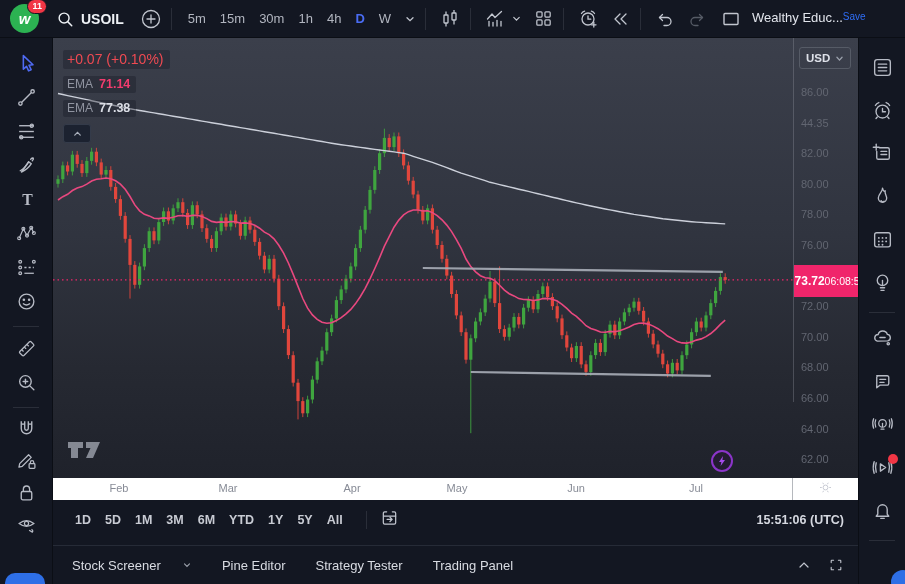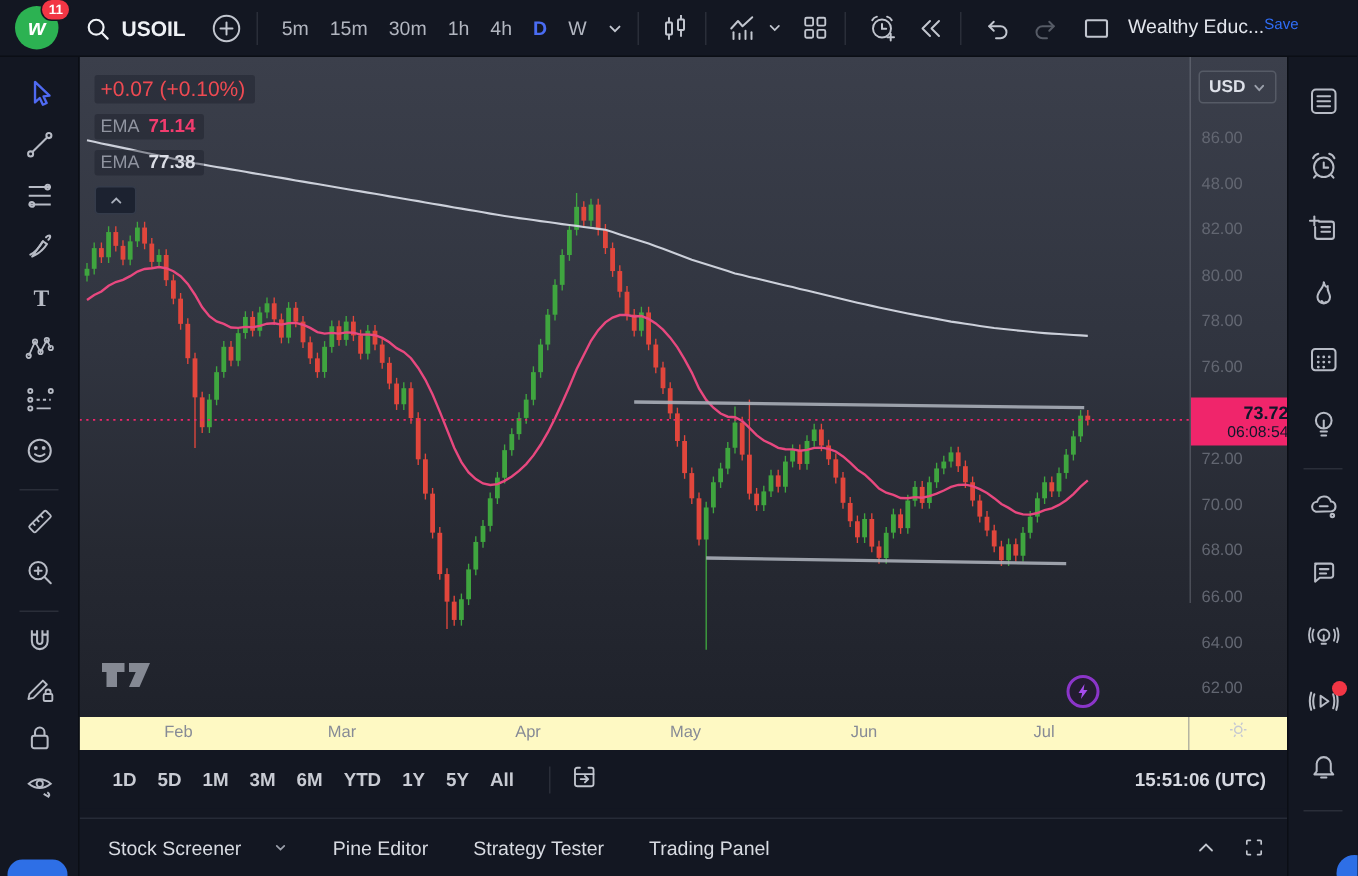--- a/index.html
+++ b/index.html
@@ -62,27 +62,27 @@
   #flash-badge{position:absolute;left:658px;top:412px;width:22px;height:22px;border-radius:50%;
     background:#231c30;border:2px solid #8b35c9;box-sizing:border-box;display:flex;align-items:center;
     justify-content:center;cursor:pointer;z-index:3}
 
   #paxis{position:absolute;left:740px;top:0;width:65px;height:364px;border-left:1px solid rgba(145,150,160,.35);
     box-sizing:border-box;cursor:ns-resize}
   #usd-btn{position:absolute;left:5px;top:9px;width:52px;height:22px;border:1px solid #565b66;border-radius:3px;
     display:flex;align-items:center;justify-content:space-between;padding:0 6px;box-sizing:border-box;
     color:#dde0e8;font-size:11.5px;font-weight:700;cursor:pointer}
   .ptick{position:absolute;left:7px;color:#626671;font-size:11px;line-height:14px}
-  #plabel{position:absolute;left:0;top:227px;width:65px;height:32px;background:#f0256b;color:#0f172a;
-    display:flex;flex-direction:column;align-items:flex-end;justify-content:center;padding-left:7px;
+  #plabel{position:absolute;left:0;top:227px;width:65px;height:32px;background:#f0256b;color:#ffffff;
+    display:flex;flex-direction:row;align-items:center;justify-content:center;padding-left:7px;
     box-sizing:border-box;z-index:2}
   #plabel .p{font-size:12px;font-weight:700;line-height:14px}
   #plabel .c{font-size:10.5px;line-height:12px}
 
-  #taxis{position:absolute;left:0;top:440px;width:805px;height:22px;background:#fef9c3;cursor:ew-resize}
+  #taxis{position:absolute;left:0;top:440px;width:805px;height:22px;background:#ffffff;cursor:ew-resize}
   .mon{position:absolute;top:4px;width:34px;text-align:center;color:#878b96;font-size:11px}
   #gear-cell{position:absolute;right:0;top:0;width:65px;height:22px;border-left:1px solid rgba(120,125,135,.55);
     display:flex;align-items:center;justify-content:center;color:#c6c9d2;cursor:pointer}
 
   #rangebar{position:absolute;left:0;top:462px;width:805px;height:39px;background:#131722;display:flex;
     align-items:center;padding-left:22px;box-sizing:border-box}
   .rbtn{color:#c8cbd3;font-size:12.5px;font-weight:600;margin-right:14px;cursor:pointer;flex:none}
   #goto-date{color:#c2c6cf;margin-left:4px;cursor:pointer;display:flex}
   #clock{margin-left:auto;margin-right:14px;color:#d5d8e0;font-size:12.5px;font-weight:600;cursor:pointer}
 
@@ -767,21 +767,21 @@
       </div>
 
       <div id="paxis">
         <div id="usd-btn">
           <span>USD</span>
           <svg width="9" height="9" viewBox="0 0 14 14" fill="none" stroke="#9ba0ab" stroke-width="2" stroke-linecap="round">
               <path d="M3 5 L7 9.5 L11 5"></path>
             </svg>
         </div>
         <span class="ptick" style="top:47px">86.00</span>
-        <span class="ptick" style="top:78px">48.00</span>
+        <span class="ptick" style="top:78px">44.35</span>
         <span class="ptick" style="top:108px">82.00</span>
         <span class="ptick" style="top:139px">80.00</span>
         <span class="ptick" style="top:169px">78.00</span>
         <span class="ptick" style="top:200px">76.00</span>
         <span class="ptick" style="top:231px">74.00</span>
         <span class="ptick" style="top:261px">72.00</span>
         <span class="ptick" style="top:292px">70.00</span>
         <span class="ptick" style="top:322px">68.00</span>
         <span class="ptick" style="top:353px">66.00</span>
         <span class="ptick" style="top:384px">64.00</span>

